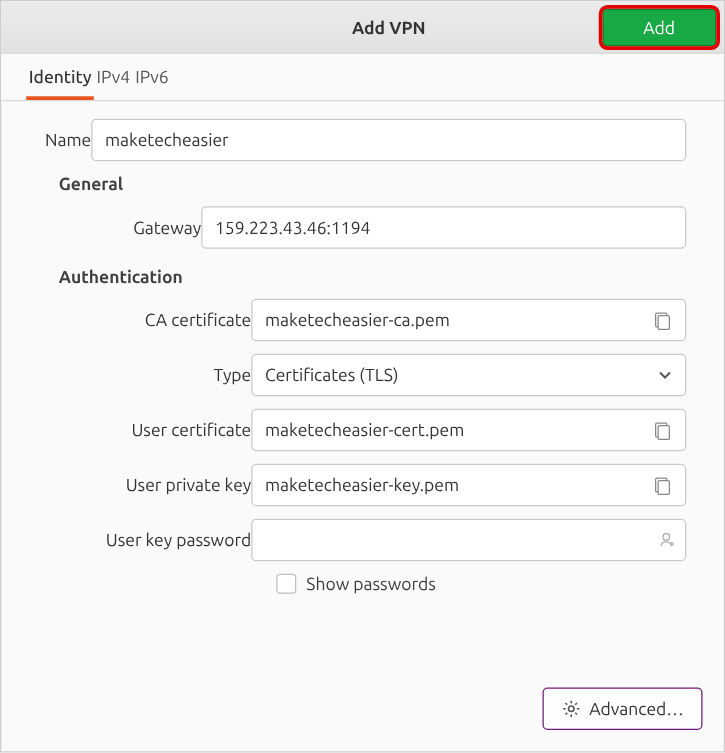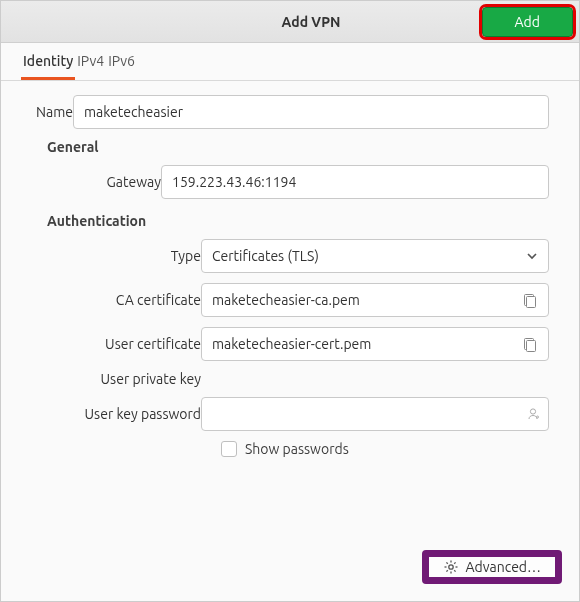--- a/index.html
+++ b/index.html
@@ -141,21 +141,21 @@
     background: #fff;
   }
   .footer {
     position: absolute;
     right: 18px;
     bottom: 18px;
   }
   .btn-adv {
     height: 34px;
     padding: 0 14px;
-    border: 7px solid #701a75;
+    border: 1px solid #701a75;
     border-radius: 4px;
     background: #fdfdfd;
     cursor: pointer;
     font: inherit;
     color: #333;
     display: inline-flex;
     align-items: center;
     gap: 6px;
   }
   svg { display: block; }
@@ -182,61 +182,70 @@
   </div>
 
   <div class="section-head">General</div>
 
   <div class="row gateway-row">
     <label>Gateway</label>
     <input type="text" value="159.223.43.46:1194" style="">
   </div>
 
   <div class="section-head auth">Authentication</div>
+
+  <div class="row indented">
+    <label>CA certificate</label>
+    <div class="filechooser">
+      <span>maketecheasier-ca.pem</span>
+      <span class="file-icon">
+        <svg width="16" height="16" viewBox="0 0 16 16">
+            <rect x="2.5" y="2.5" width="9" height="11" rx="1" fill="none" stroke="#555"></rect>
+            <rect x="4.5" y="4.5" width="9" height="11" rx="1" fill="#fff" stroke="#555"></rect>
+          </svg>
+      </span>
+    </div>
+  </div>
 
   <div class="row indented">
     <label>Type</label>
     <div class="select">
       <span>Certificates (TLS)</span>
       <span class="chev">
         <svg width="12" height="12" viewBox="0 0 12 12">
             <path d="M2 4l4 4 4-4" fill="none" stroke="#555" stroke-width="1.6"></path>
           </svg>
       </span>
     </div>
   </div>
 
   <div class="row indented">
-    <label>CA certificate</label>
-    <div class="filechooser">
-      <span>maketecheasier-ca.pem</span>
-      <span class="file-icon">
-        <svg width="16" height="16" viewBox="0 0 16 16">
-            <rect x="2.5" y="2.5" width="9" height="11" rx="1" fill="none" stroke="#555"></rect>
-            <rect x="4.5" y="4.5" width="9" height="11" rx="1" fill="#fff" stroke="#555"></rect>
-          </svg>
-      </span>
-    </div>
-  </div>
-
-  <div class="row indented">
     <label>User certificate</label>
     <div class="filechooser">
       <span>maketecheasier-cert.pem</span>
       <span class="file-icon">
         <svg width="16" height="16" viewBox="0 0 16 16">
             <rect x="2.5" y="2.5" width="9" height="11" rx="1" fill="none" stroke="#555"></rect>
             <rect x="4.5" y="4.5" width="9" height="11" rx="1" fill="#fff" stroke="#555"></rect>
           </svg>
       </span>
     </div>
   </div>
 
   <div class="row indented">
     <label>User private key</label>
+    <div class="filechooser">
+      <span>maketecheasier-key.pem</span>
+      <span class="file-icon">
+        <svg width="16" height="16" viewBox="0 0 16 16">
+            <rect x="2.5" y="2.5" width="9" height="11" rx="1" fill="none" stroke="#555"></rect>
+            <rect x="4.5" y="4.5" width="9" height="11" rx="1" fill="#fff" stroke="#555"></rect>
+          </svg>
+      </span>
+    </div>
   </div>
 
   <div class="row indented">
     <label>User key password</label>
     <div class="pw-wrap">
       <input type="password" value="" style="">
       <span class="pw-icon">
         <svg width="16" height="16" viewBox="0 0 16 16">
             <circle cx="8" cy="5.5" r="2.6" fill="none" stroke="#888"></circle>
             <path d="M4 13c0-2.2 1.8-3.5 4-3.5s4 1.3 4 3.5" fill="none" stroke="#888"></path>

